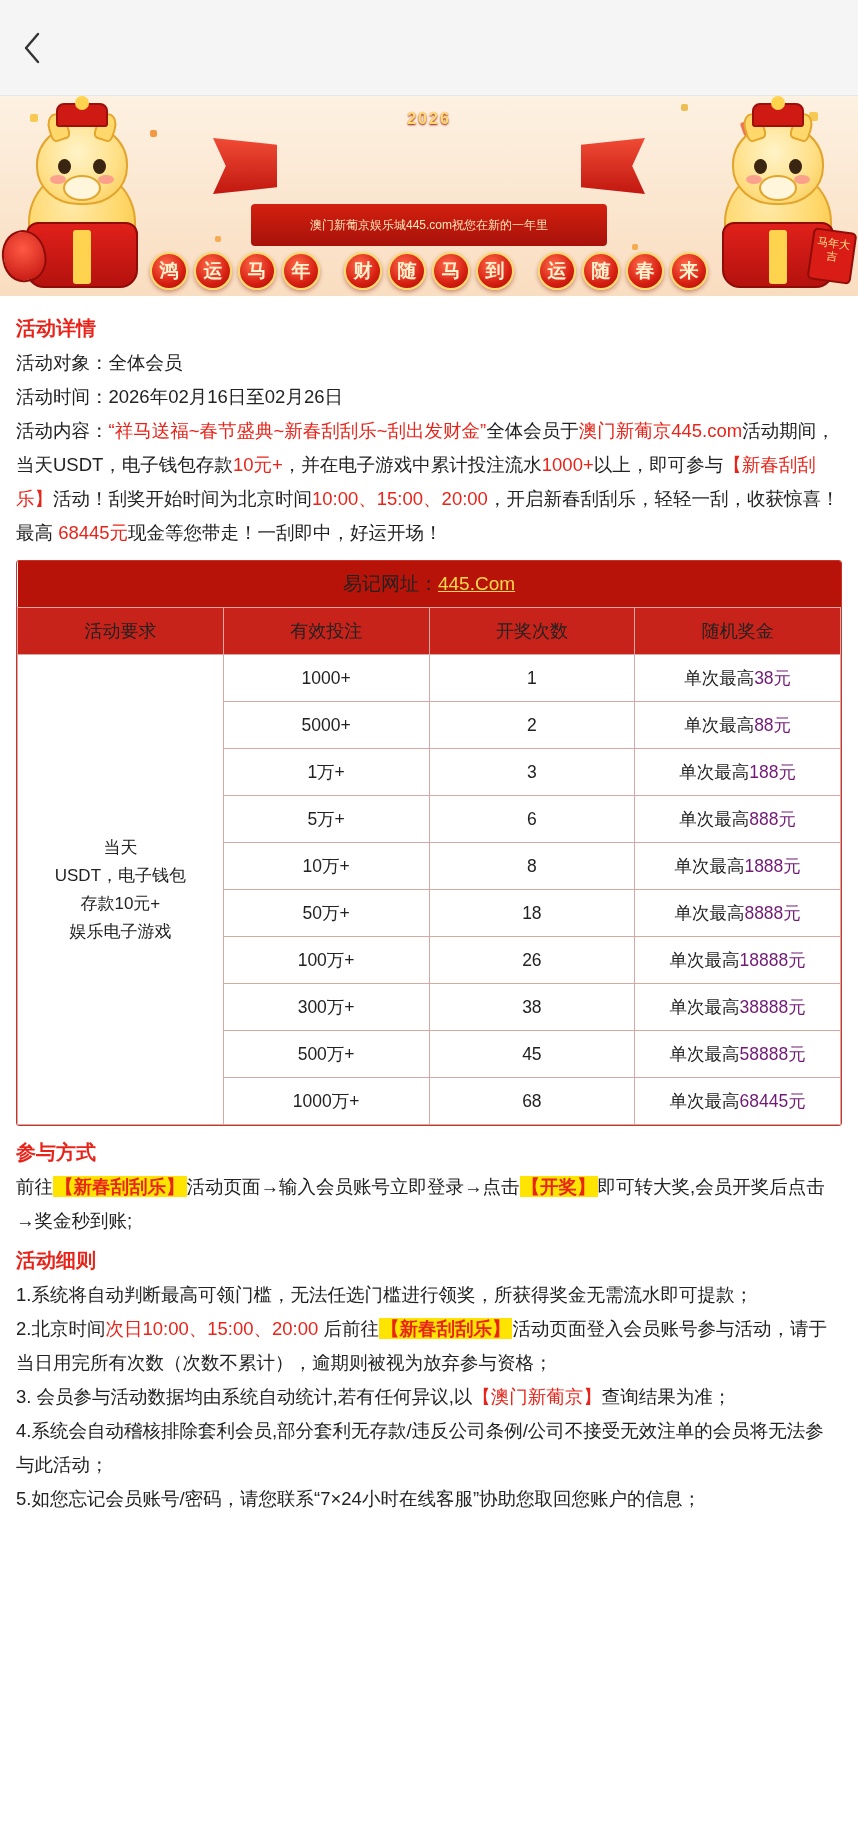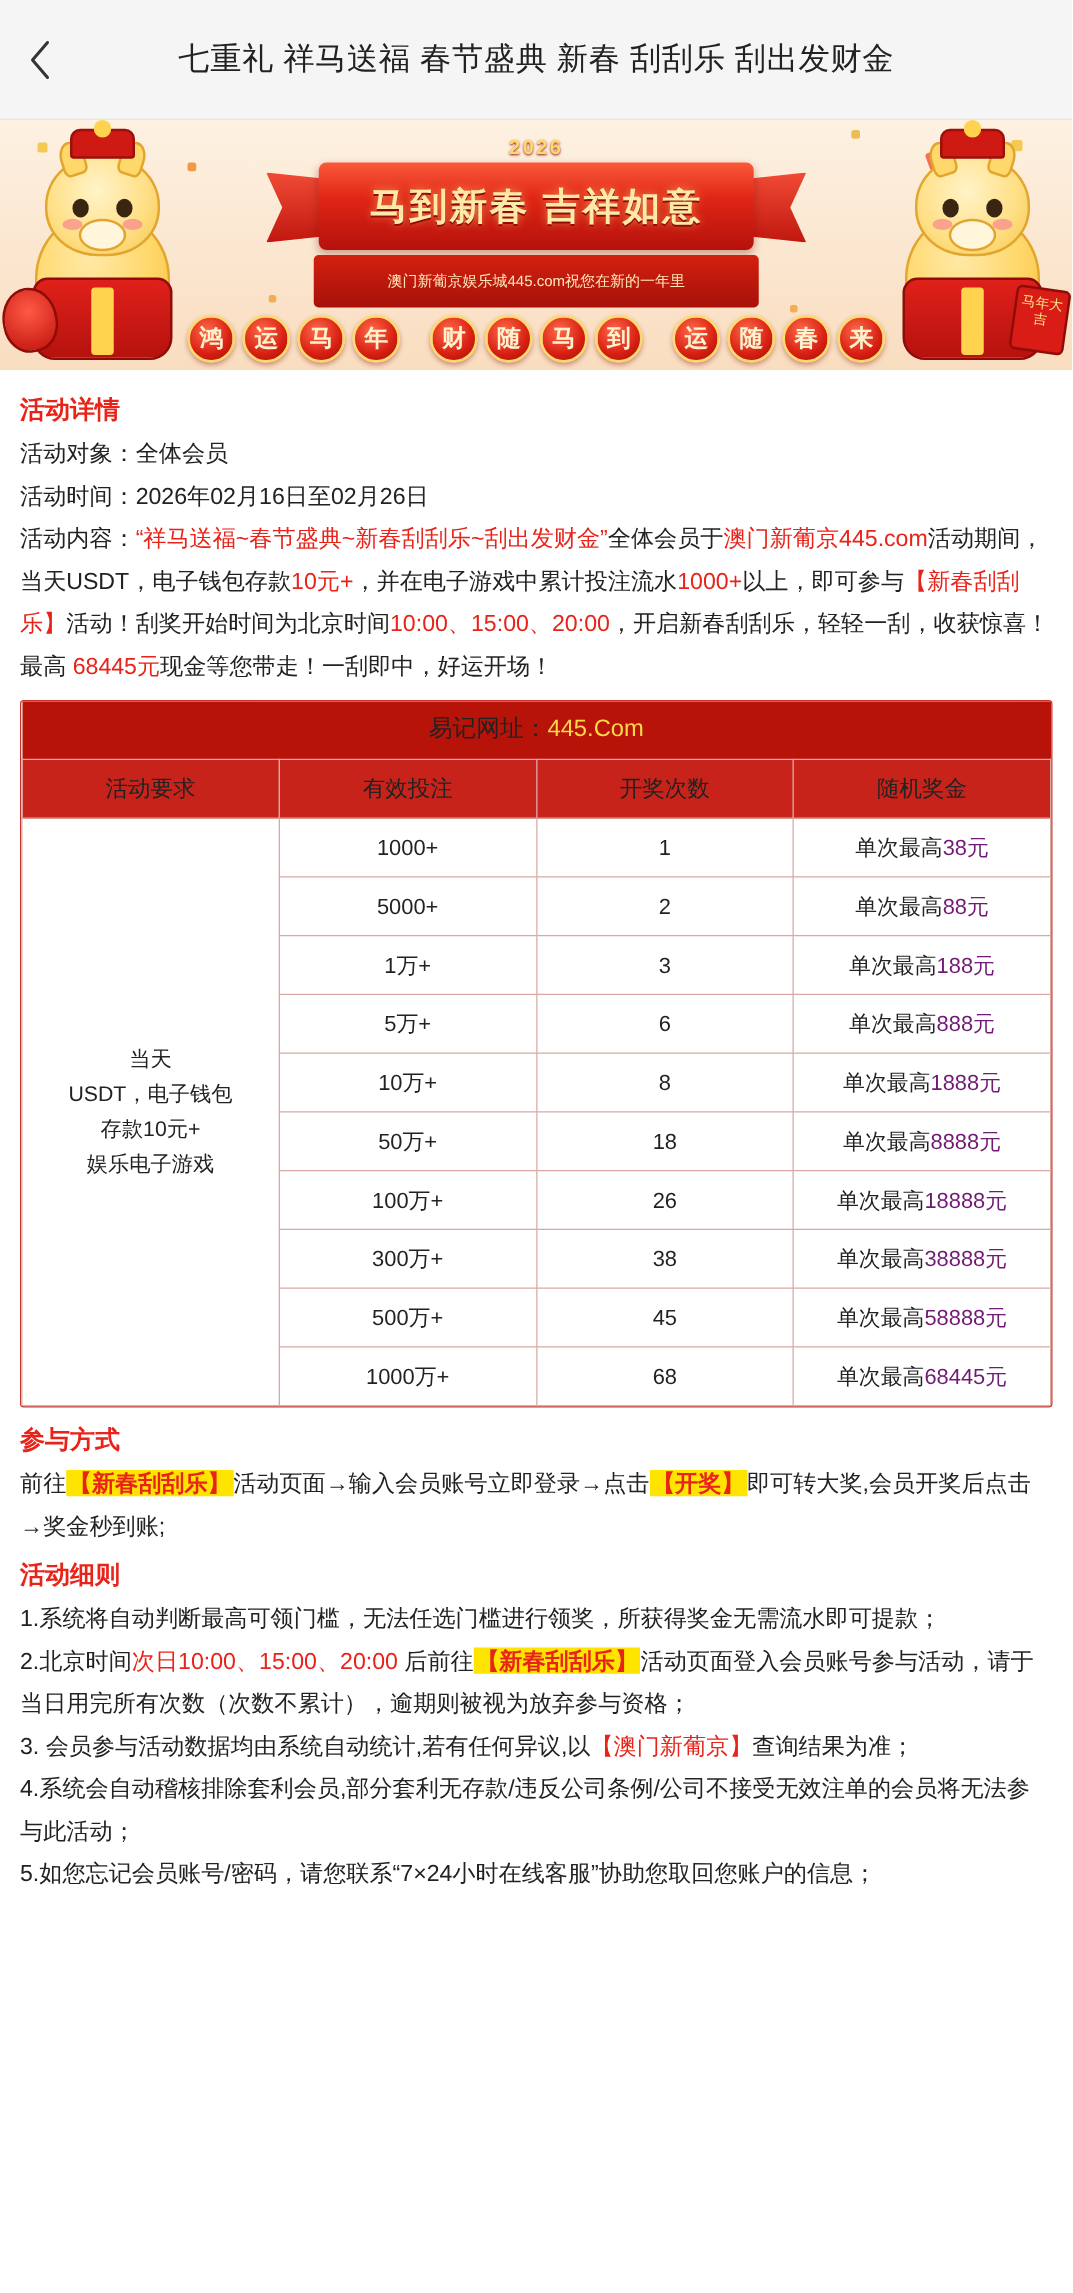--- a/index.html
+++ b/index.html
@@ -326,21 +326,21 @@
     height: 34px;
   }
   .tbl-banner td {
     background: #b81309;
     color: #ffffff;
     font-size: 19px;
     font-weight: bold;
     border: none !important;
     padding: 10px 0;
   }
-  .tbl-banner .site { color: #ffd94a; }
+  .tbl-banner .site { color: #ffd94a; text-decoration: underline; }
   .tbl-head th {
     background: #c8231a;
     color: #ffffff;
     font-size: 18px;
     font-weight: normal;
     border-color: #d8a9a4;
     height: 44px;
   }
   td.req-cell {
     font-size: 17px;
@@ -356,21 +356,20 @@
 <body>
 
 <div id="page">
 
   <div class="header">
     <div class="back-btn">
       <svg width="22" height="34" viewBox="0 0 22 34">
         <polyline points="17,3 5,17 17,31" fill="none" stroke="#333333" stroke-width="2.4" stroke-linecap="round" stroke-linejoin="round"></polyline>
       </svg>
     </div>
-    <div class="header-title">七重礼 祥马送福 春节盛典 新春 刮刮乐 刮出发财金</div>
   </div>
 
   <div class="banner">
     <div class="banner-inner">
       <div class="confetti" style="left:30px;top:18px;width:8px;height:8px;background:#f5c23a;"></div>
       <div class="confetti" style="left:90px;top:10px;width:6px;height:14px;background:#ef5b3c;transform:rotate(25deg);"></div>
       <div class="confetti" style="left:150px;top:34px;width:7px;height:7px;background:#f08a2c;"></div>
       <div class="confetti" style="right:40px;top:16px;width:9px;height:9px;background:#f5c23a;"></div>
       <div class="confetti" style="right:110px;top:26px;width:6px;height:14px;background:#ef5b3c;transform:rotate(-20deg);"></div>
       <div class="confetti" style="right:170px;top:8px;width:7px;height:7px;background:#e8b43c;"></div>
@@ -406,23 +405,20 @@
           <div class="horse-blush r"></div>
           <div class="horse-snout"></div>
         </div>
         <div class="horse-accessory">马年大吉</div>
       </div>
 
       <div class="ribbon-wrap">
         <div class="ribbon-tail l"></div>
         <div class="ribbon-tail r"></div>
         <div class="year-badge">2026</div>
-        <div class="ribbon-main">
-          <span class="rib-text">马到新春 吉祥如意</span>
-        </div>
         <div class="sub-strip">
           <span>澳门新葡京娱乐城445.com祝您在新的一年里</span>
         </div>
       </div>
 
       <div class="medallions">
         <div class="medal">鸿</div>
         <div class="medal">运</div>
         <div class="medal">马</div>
         <div class="medal">年</div>

